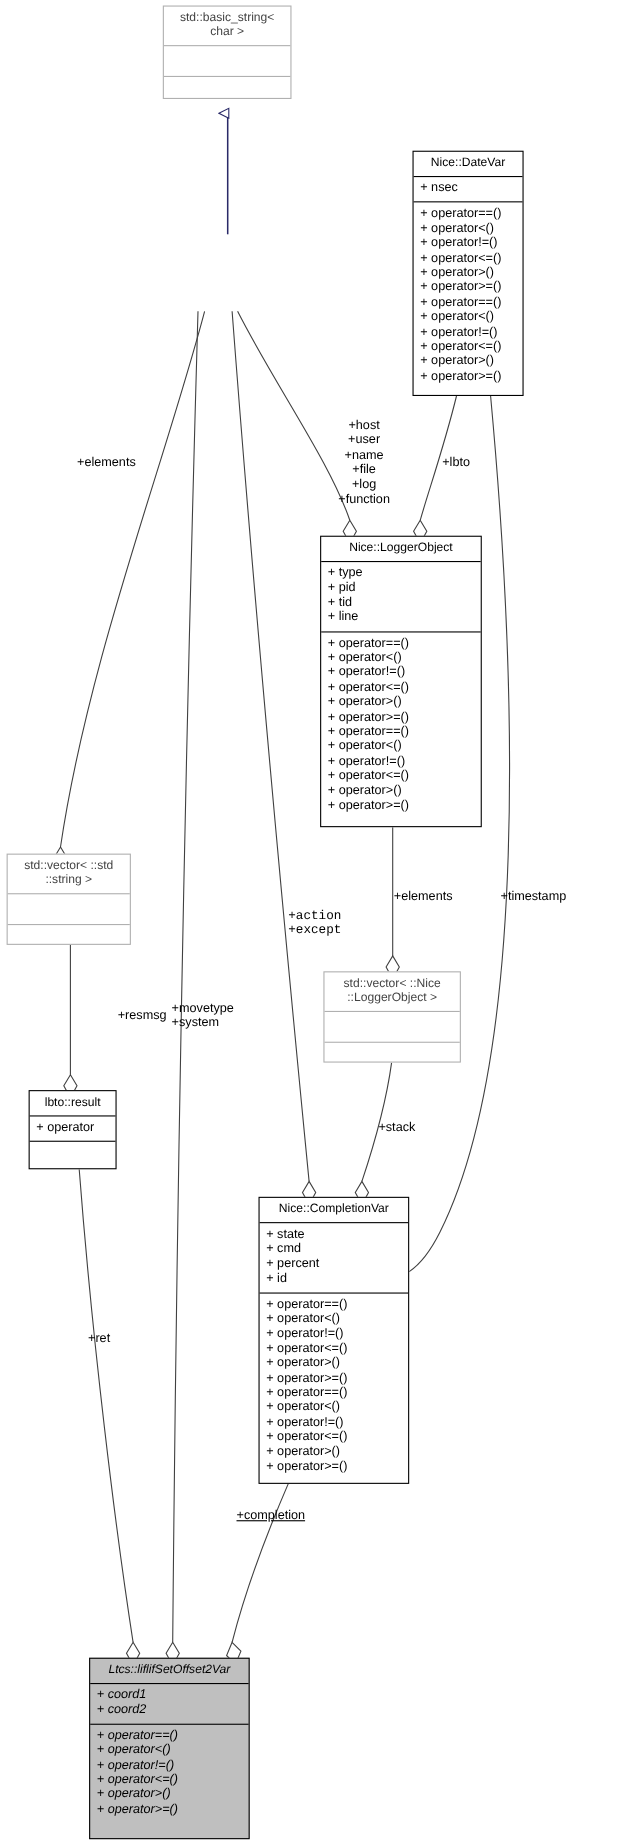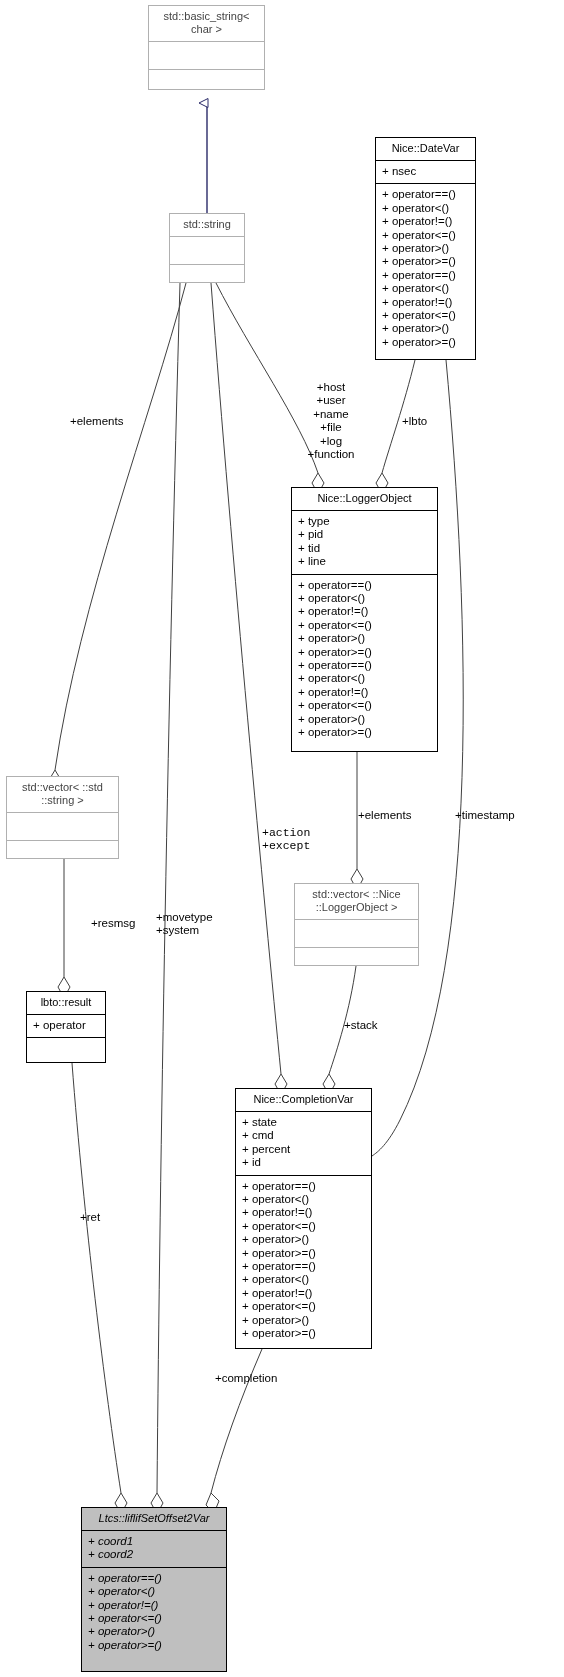--- a/index.html
+++ b/index.html
@@ -150,27 +150,20 @@
 
   <div class="uml-class faded" style="left:148px; top:5px; width:117px; height:85px;">
     <div class="cls-name">std::basic_string&lt;
 char &gt;</div>
     <div class="cls-sep"></div>
     <div class="cls-attrs empty"></div>
     <div class="cls-sep"></div>
     <div class="cls-ops empty"></div>
   </div>
 
-  <div class="uml-class faded" style="left:169px; top:213px; width:76px; height:70px;">
-    <div class="cls-name">std::string</div>
-    <div class="cls-sep"></div>
-    <div class="cls-attrs empty"></div>
-    <div class="cls-sep"></div>
-    <div class="cls-ops empty"></div>
-  </div>
 
   <div class="uml-class" style="left:375px; top:137px; width:101px; height:223px;">
     <div class="cls-name">Nice::DateVar</div>
     <div class="cls-sep"></div>
     <div class="cls-attrs">
         <div>+ nsec</div>
       </div>
     <div class="cls-sep"></div>
     <div class="cls-ops">
         <div>+ operator==()</div>
@@ -291,20 +284,20 @@
 +user
 +name
 +file
 +log
 +function</div>
   <div class="edge-label lbl-left" style="left:402px; top:415px;">+lbto</div>
   <div class="edge-label lbl-left" style="left:262px; top:826px;font-family:Liberation Mono, monospace;">+action
 +except</div>
   <div class="edge-label lbl-left" style="left:358px; top:809px;">+elements</div>
   <div class="edge-label lbl-left" style="left:455px; top:809px;">+timestamp</div>
-  <div class="edge-label lbl-left" style="left:62px;  top:917px;padding-left:29px;">+resmsg</div>
+  <div class="edge-label lbl-left" style="left:78px;  top:917px;padding-left:29px;">+resmsg</div>
   <div class="edge-label lbl-left" style="left:156px; top:911px;">+movetype
 +system</div>
   <div class="edge-label lbl-left" style="left:344px; top:1019px;">+stack</div>
   <div class="edge-label lbl-left" style="left:80px;  top:1211px;">+ret</div>
-  <div class="edge-label lbl-left" style="left:215px; top:1372px;">+completion</div>
+  <div class="edge-label lbl-left" style="left:215px; top:1372px;text-decoration:underline;">+completion</div>
 
 </div>
 
 </body></html>

